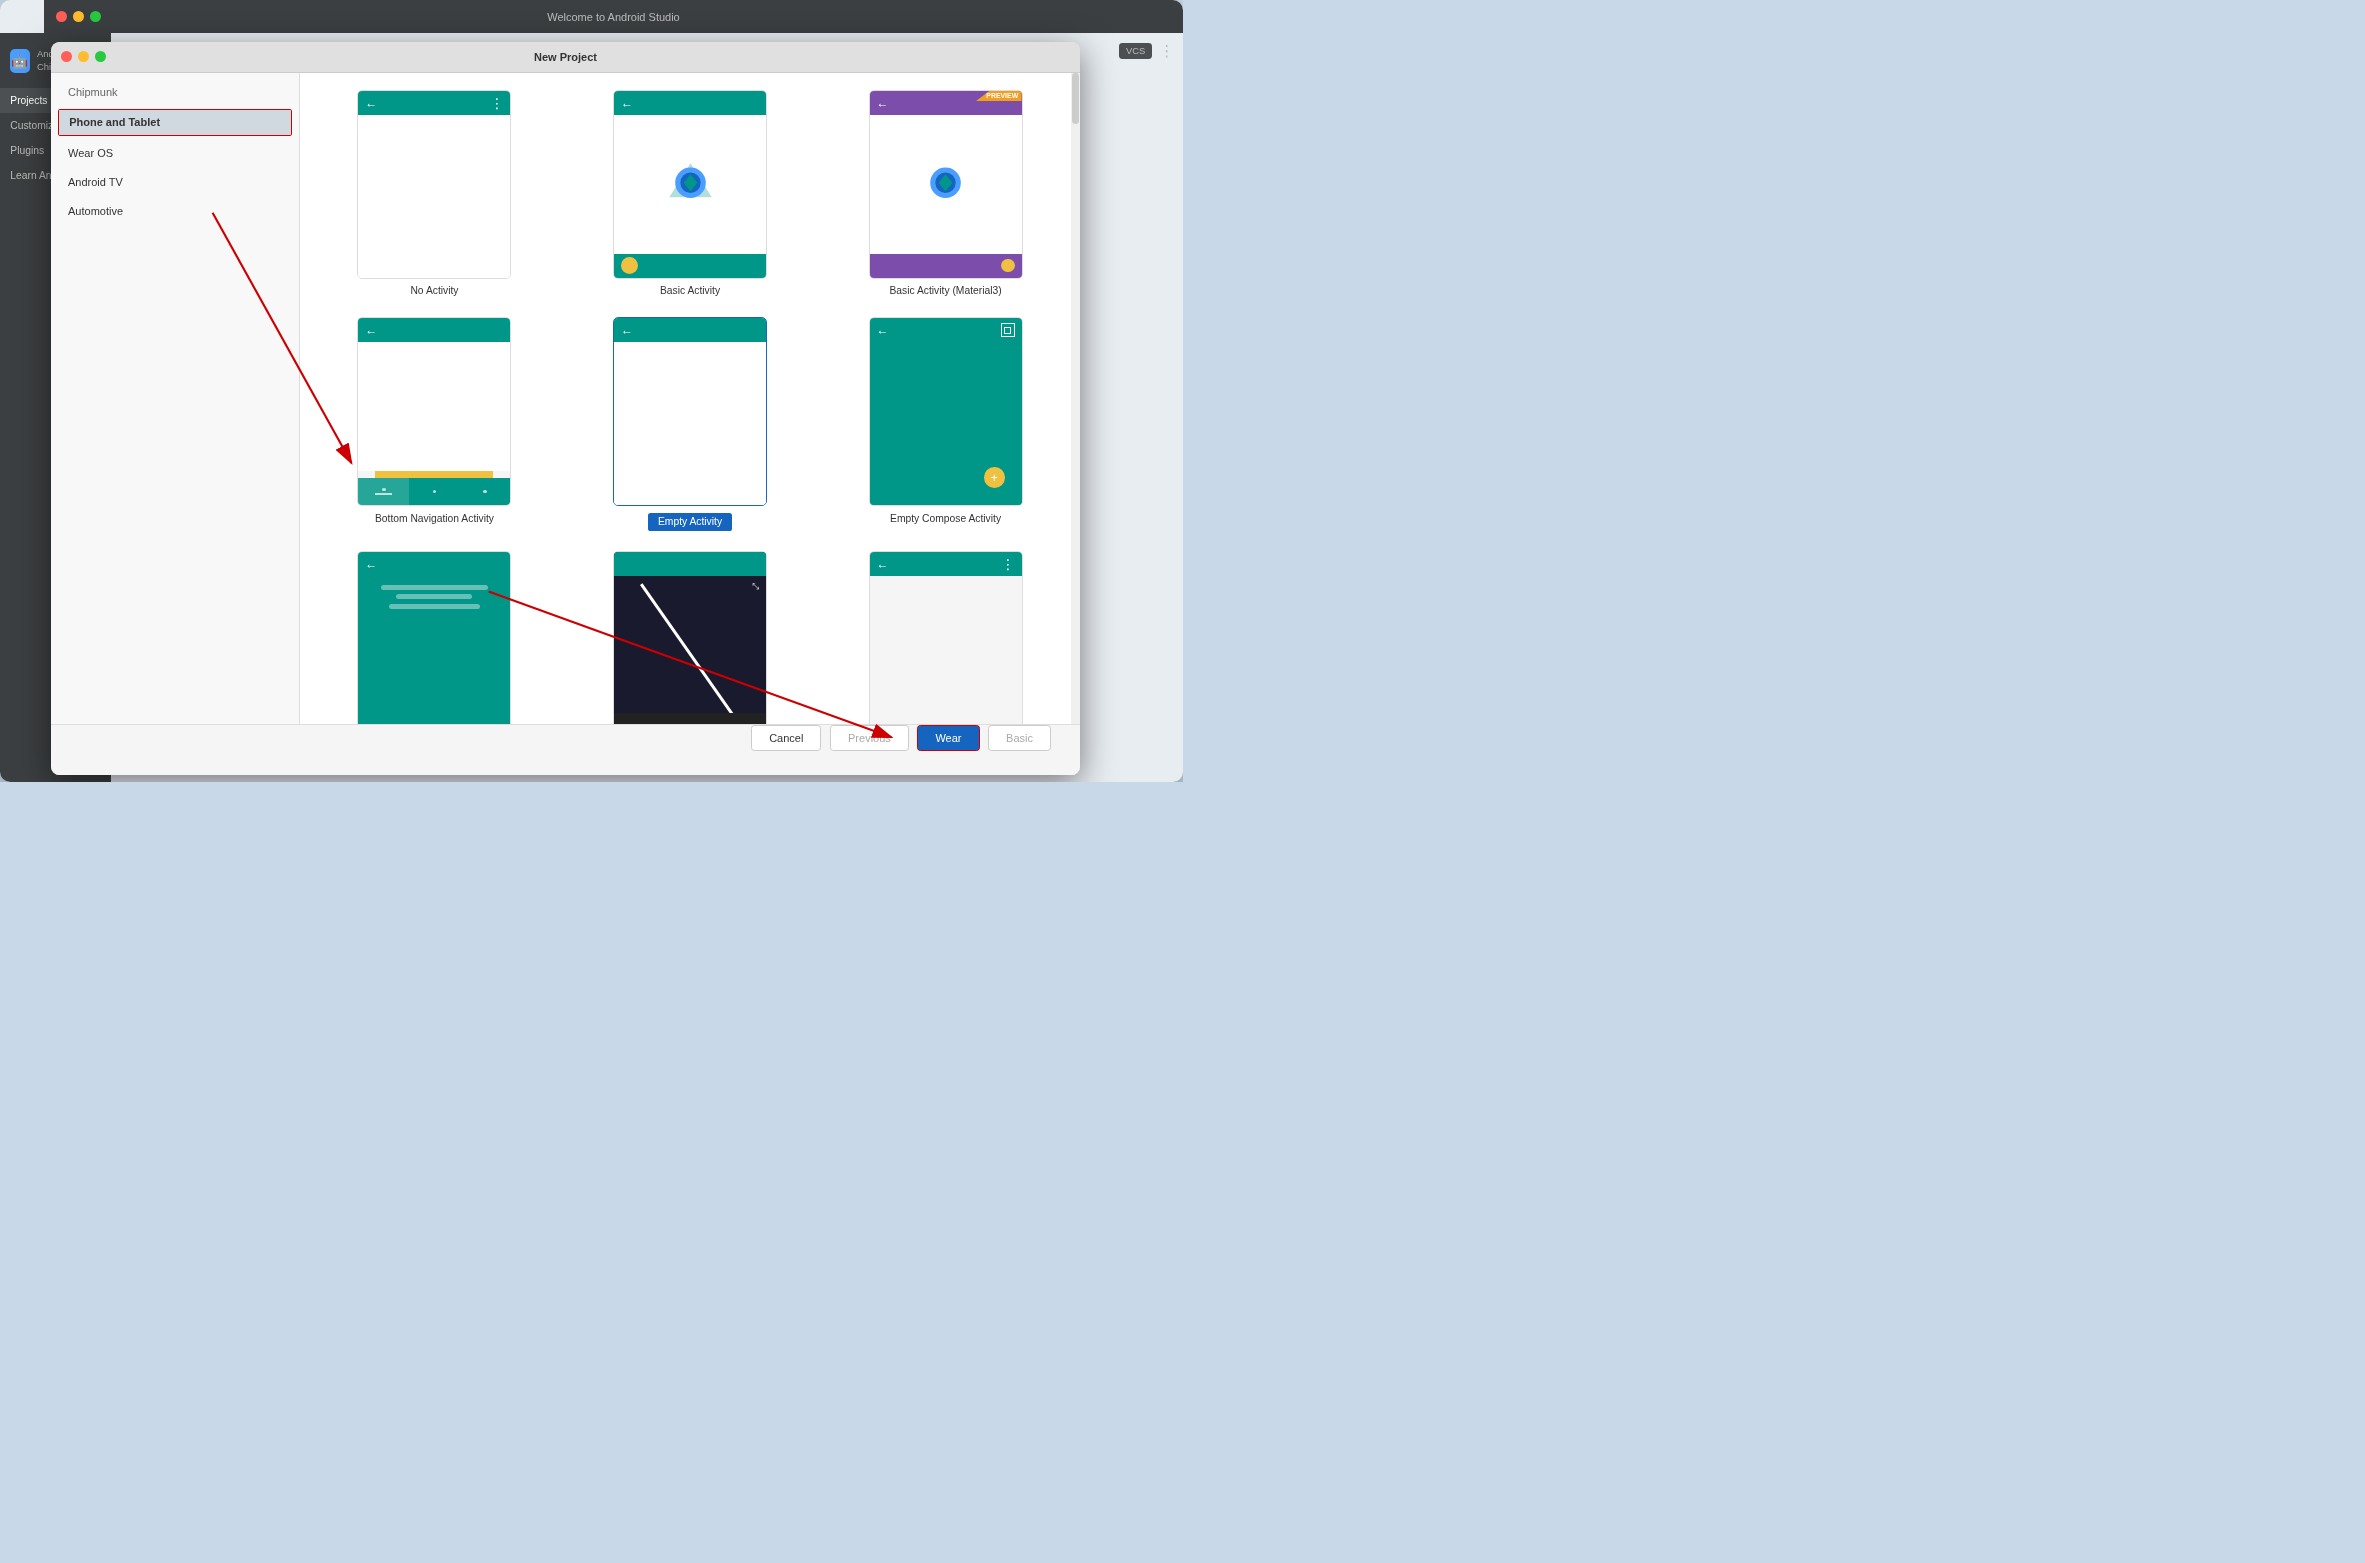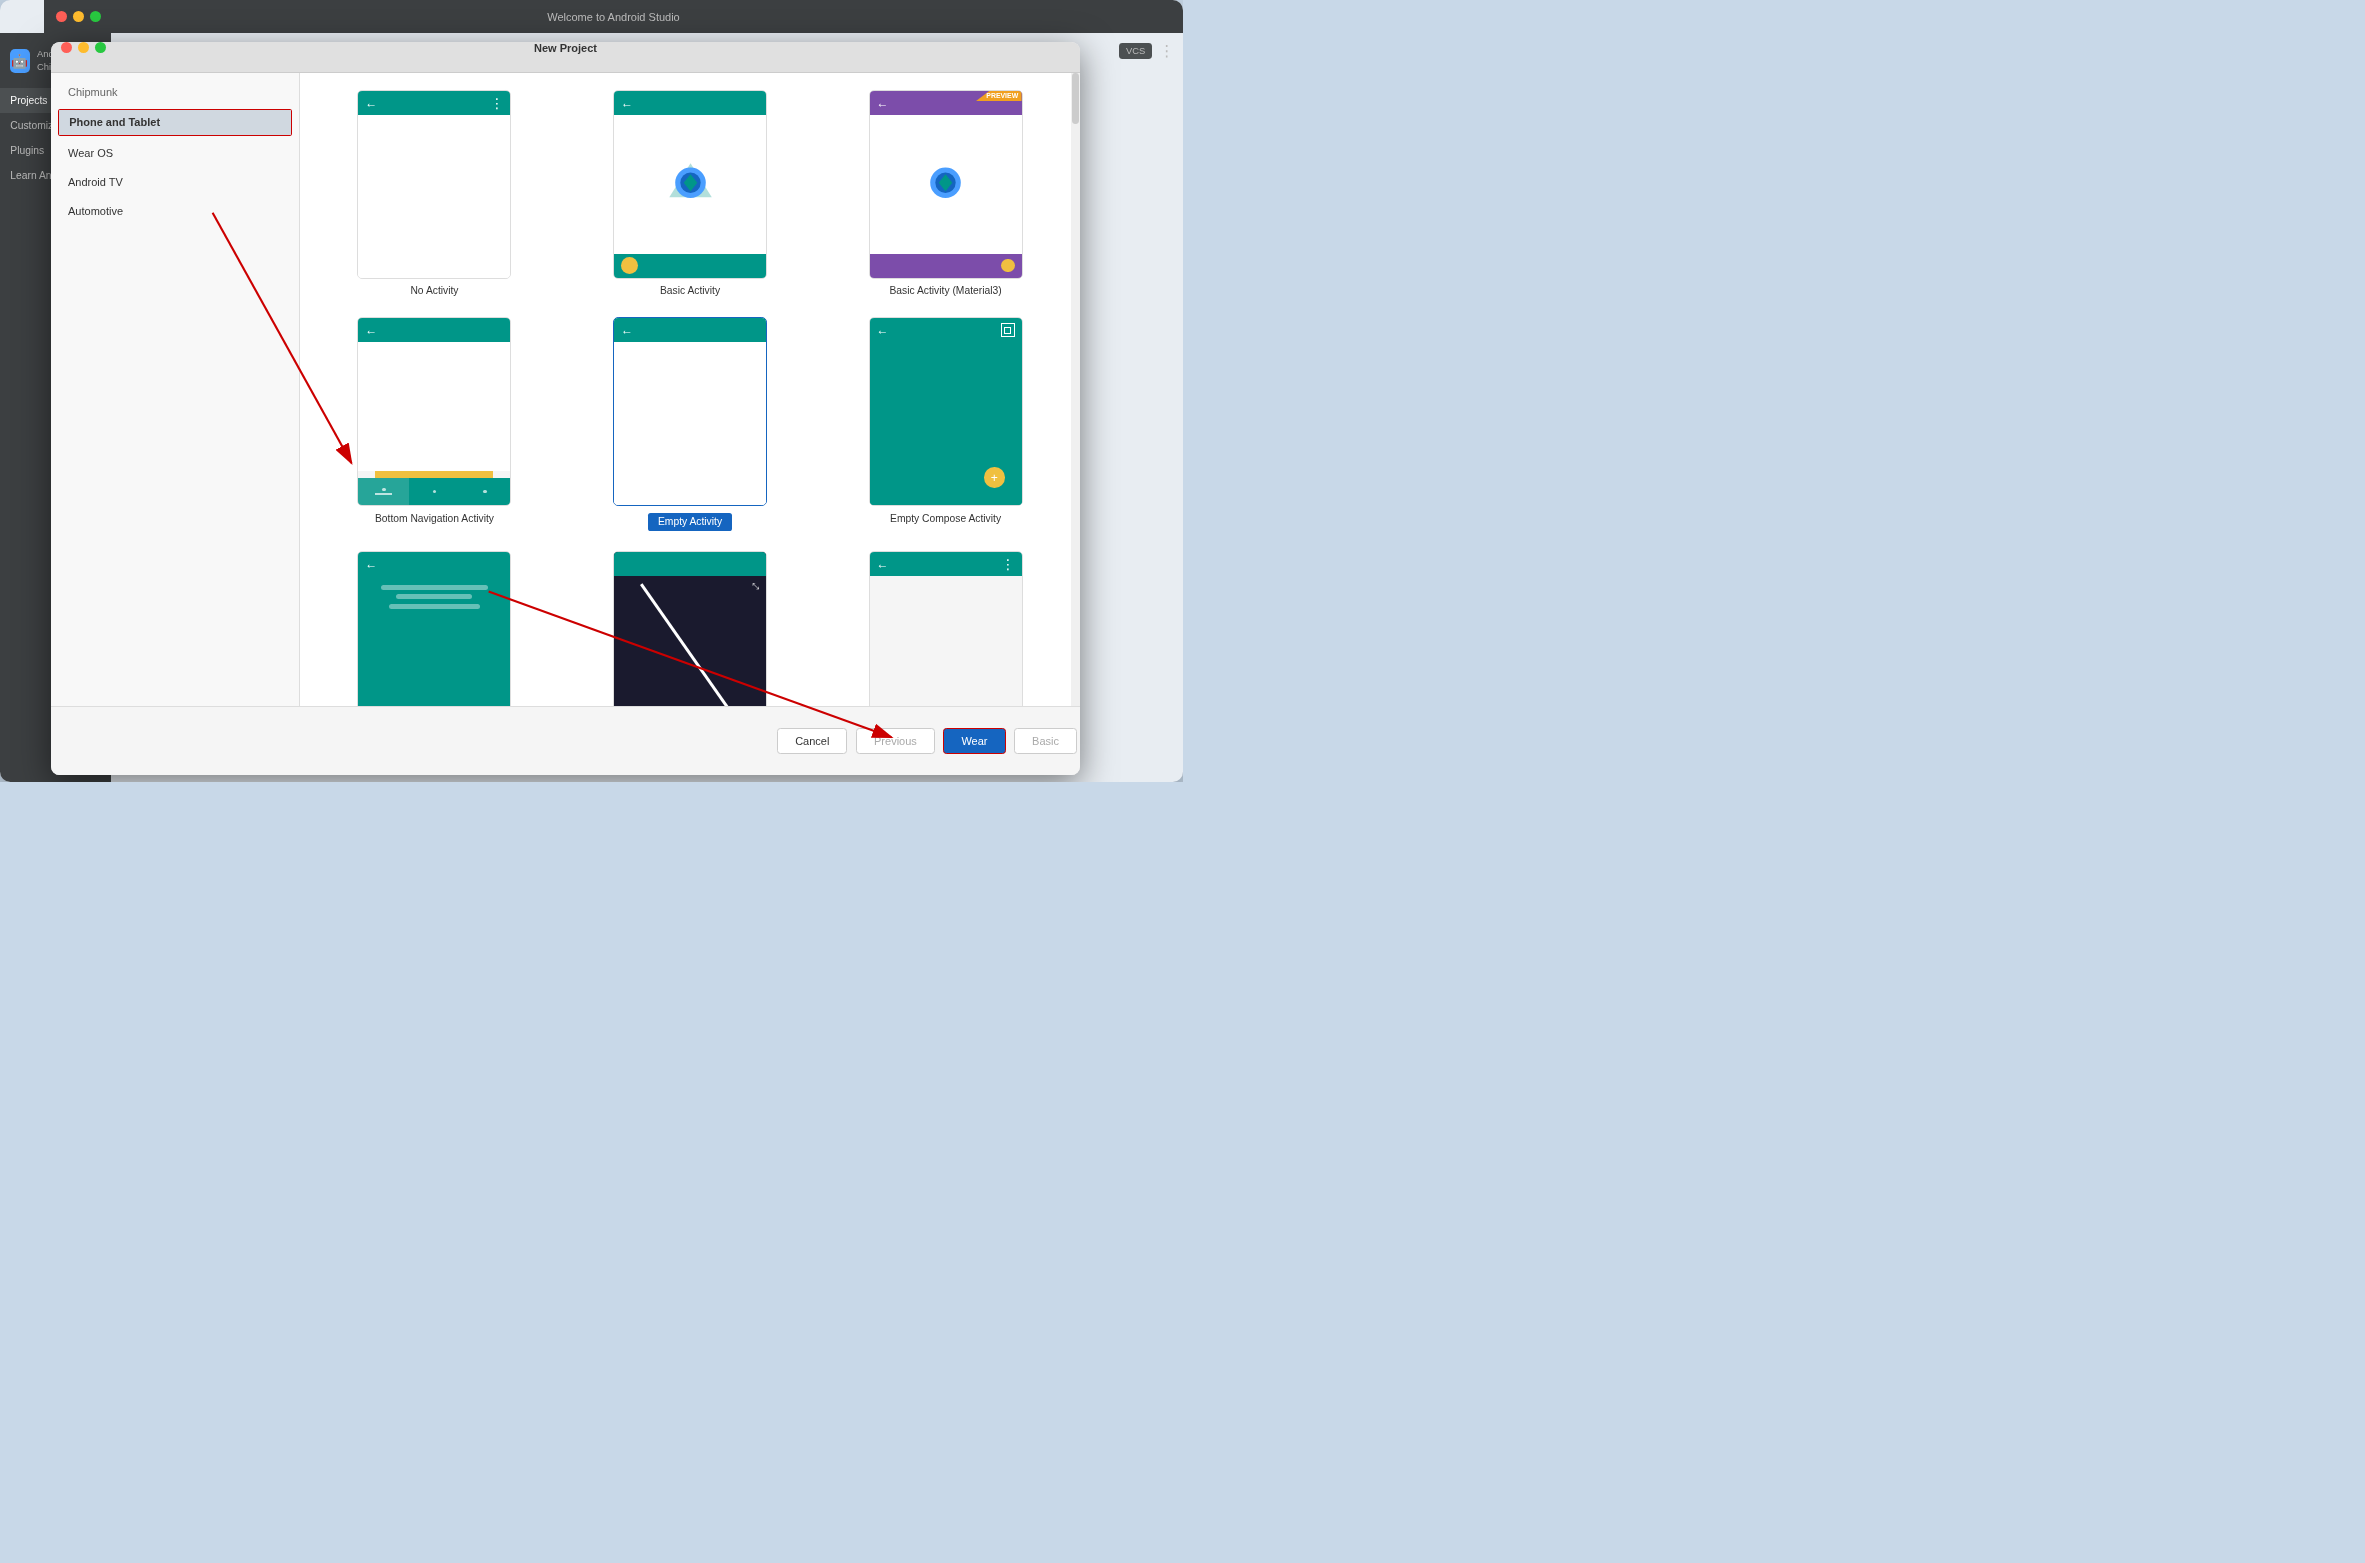--- a/index.html
+++ b/index.html
@@ -109,21 +109,21 @@
       overflow: hidden;
       display: flex;
       flex-direction: column;
     }
 
     
     .dialog-title-bar {
       height: 31px;
       background: #e0e0e0;
       display: flex;
-      align-items: flex-start;
+      align-items: center;
       justify-content: center;
       position: relative;
       border-bottom: 0.9px solid #cccccc;
       flex-shrink: 0;
     }
     .dialog-traffic-lights {
       position: absolute;
       left: 10.3px;
       display: flex;
       gap: 6px;
@@ -296,27 +296,27 @@
       top: 0;
       width: 6.9px;
       left: 0.9px;
       height: 51px;
       background: #cccccc;
       border-radius: 3.4px;
     }
 
     
     .dialog-footer {
-      height: 69px;
+      height: 51px;
       border-top: 0.9px solid #dddddd;
       background: #f5f5f5;
       display: flex;
-      align-items: center;
+      align-items: flex-start;
       justify-content: flex-end;
-      padding: 0 3px;
+      padding: 0 29px;
       gap: 8.6px;
       flex-shrink: 0;
     }
     .btn {
       padding: 6px 17px;
       font-size: 11px;
       border-radius: 3.4px;
       cursor: pointer;
       border: 0.9px solid #cccccc;
       background: white;

